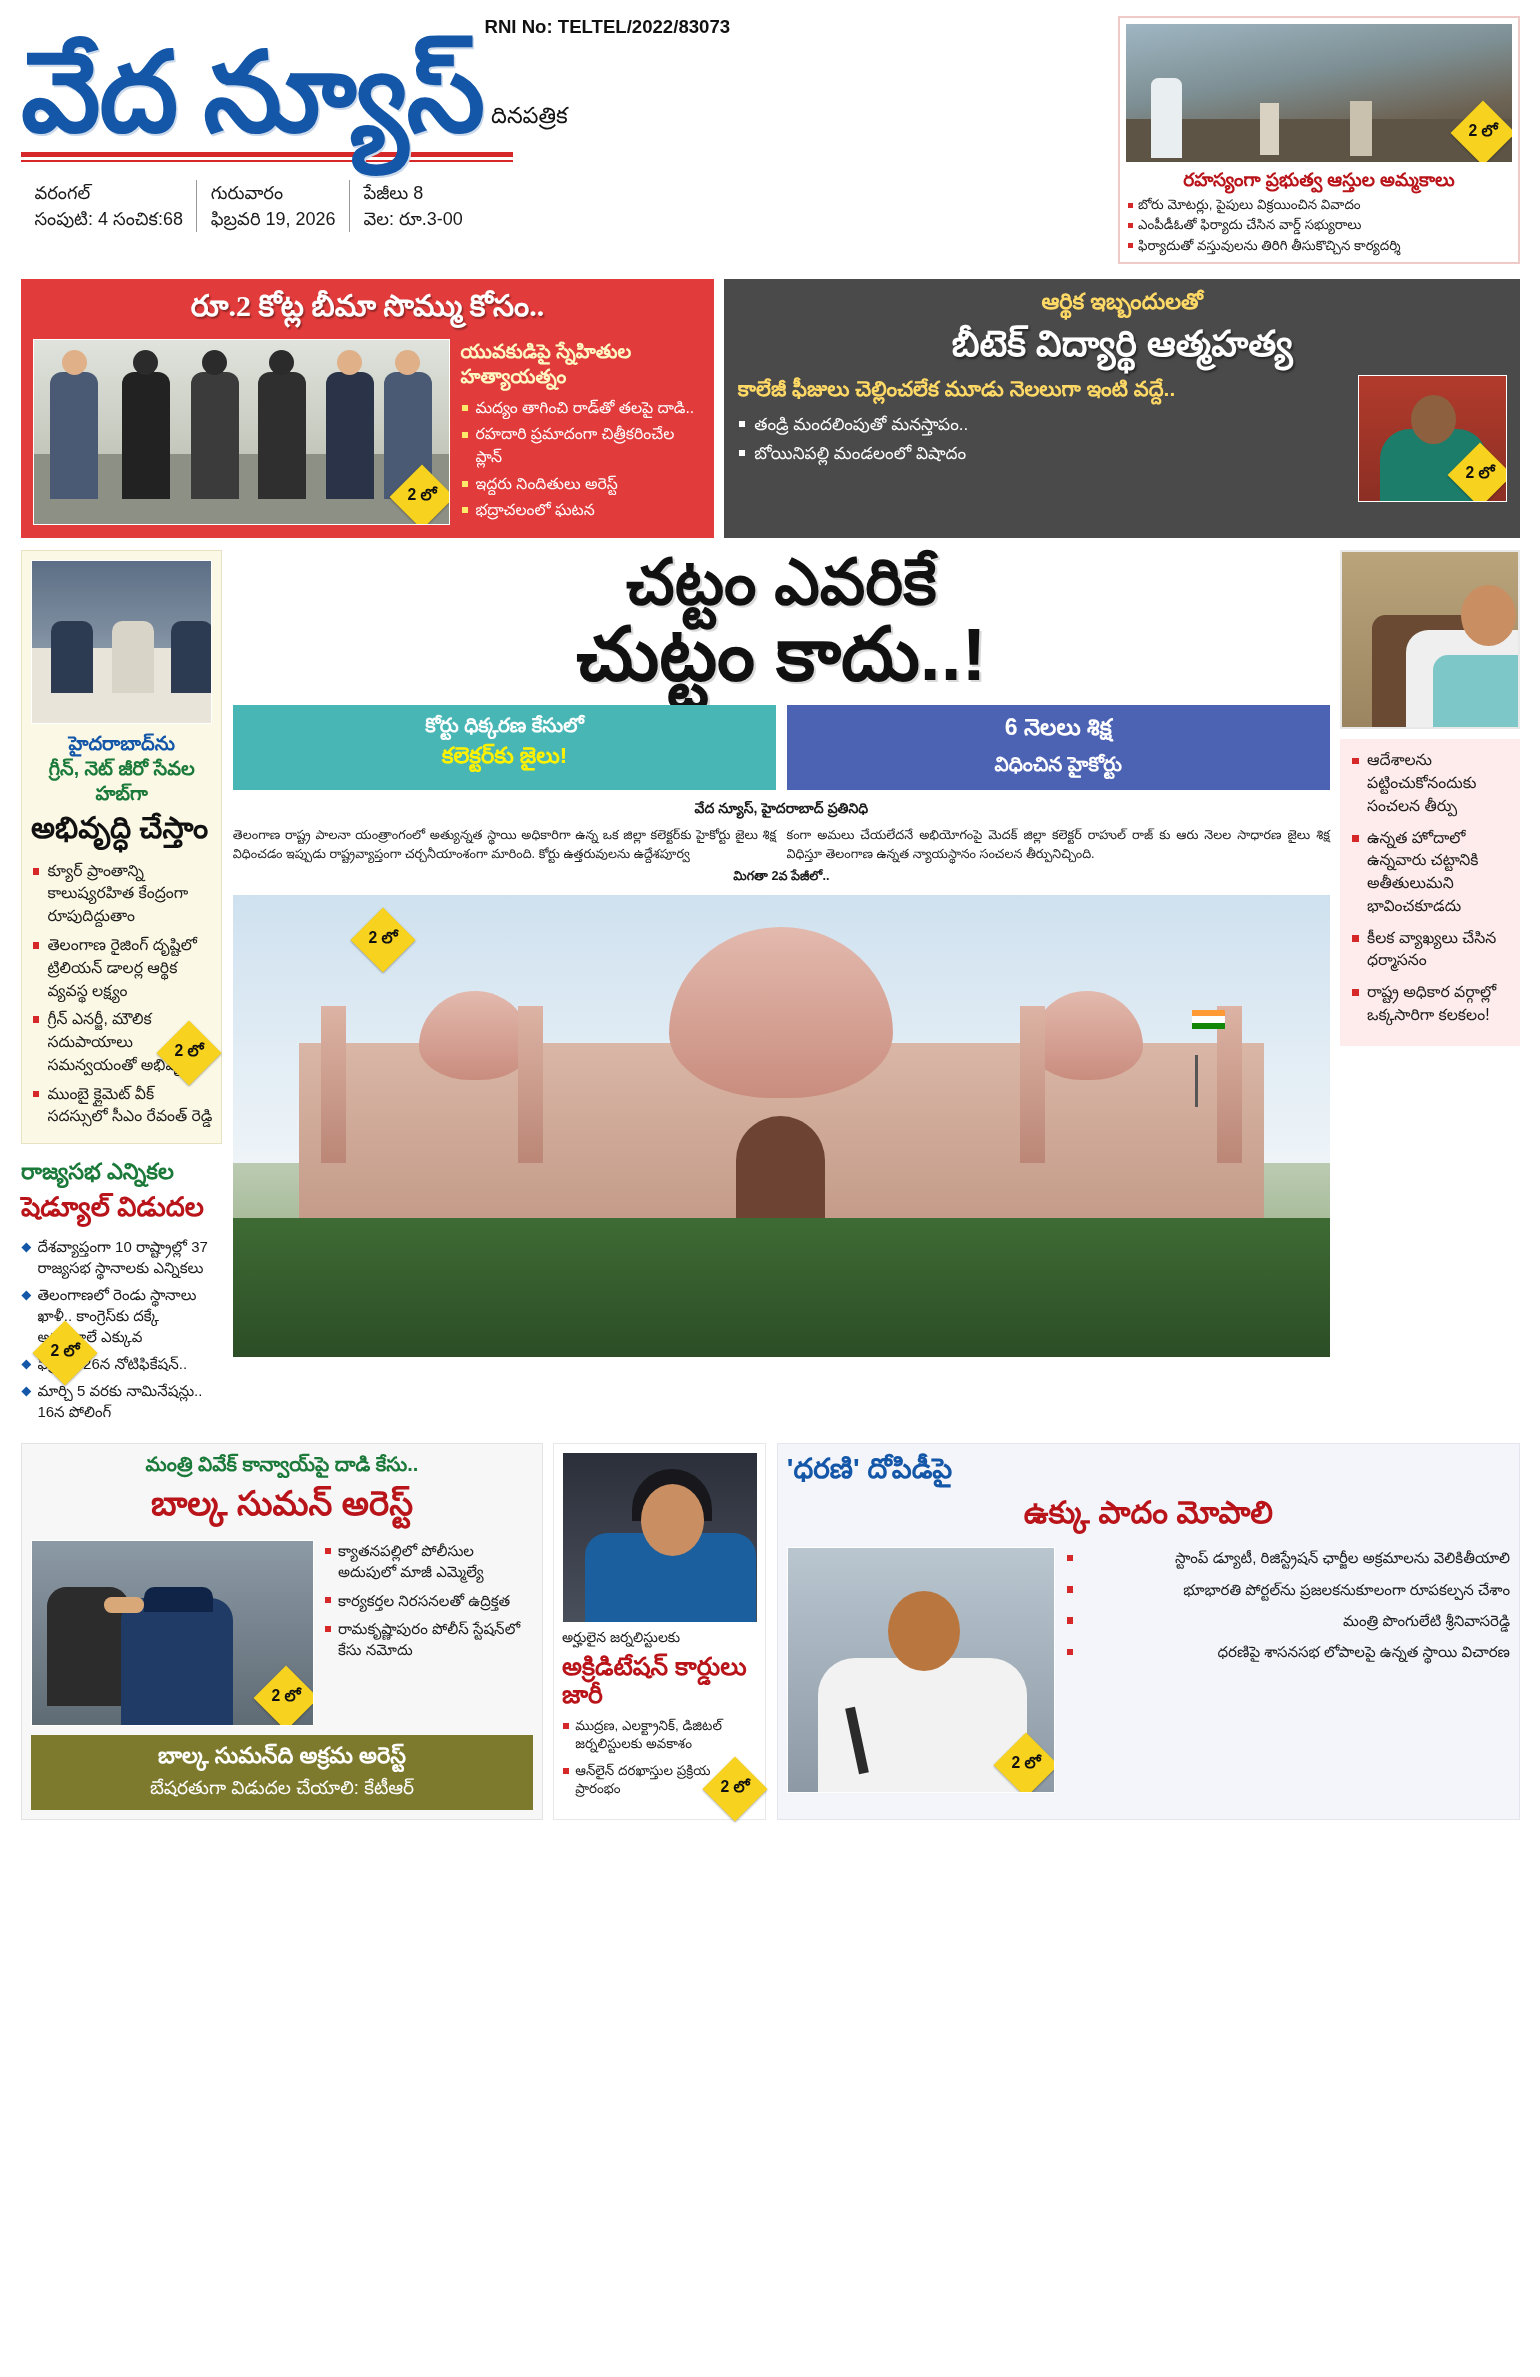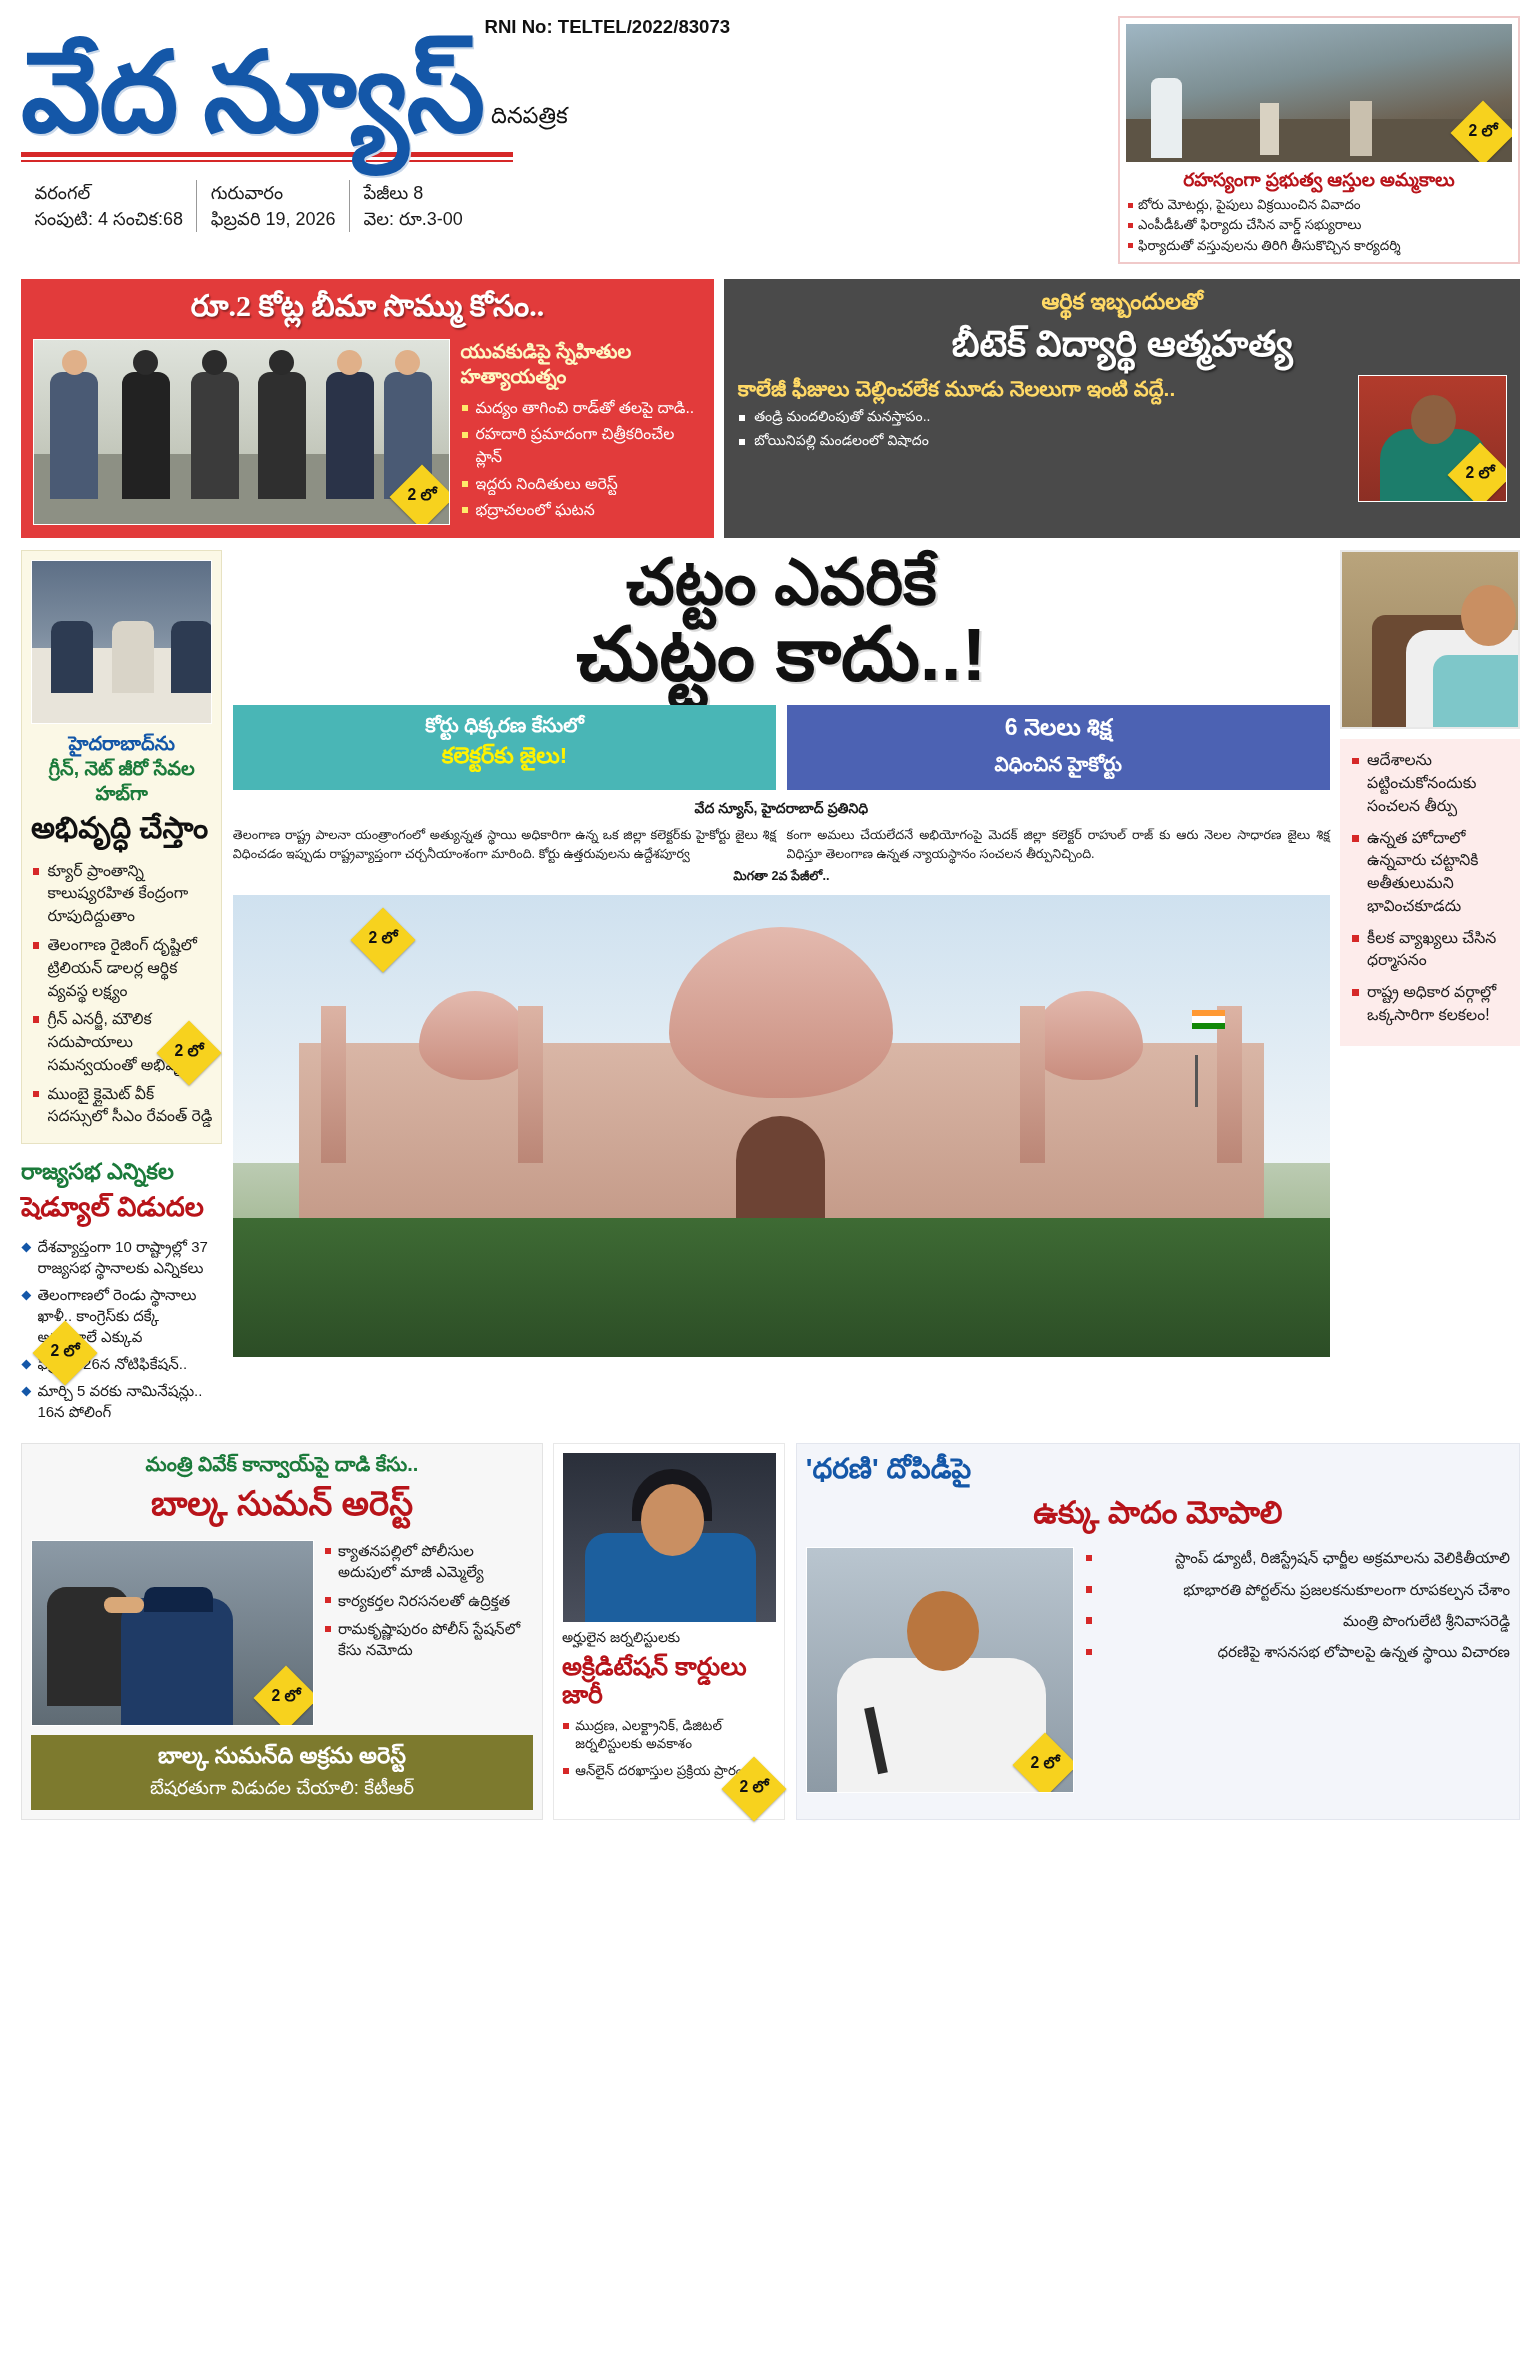--- a/index.html
+++ b/index.html
@@ -133,21 +133,21 @@
     flex: 1 1 auto; background: #4a4a4a; padding: 10.4px 13.4px 12px; position: relative;
   }
   .card-dark .sub1 { text-align: center; color: #ffd966; font-size: 22.4px; font-weight: bold; }
   .card-dark h2 {
     text-align: center; color: #fff; font-size: 36px; font-weight: bold; line-height: 1.15;
     text-shadow: 1.5px 1.5px 2.2px rgba(0,0,0,.5); margin-top: 3px;
   }
   .dark-body { display: flex; gap: 10.4px; margin-top: 10.4px; align-items: flex-start; }
   .dark-txt { flex: 1; color: #fff; }
   .dark-txt .line { font-size: 21px; color: #ffd966; font-weight: bold; line-height: 1.35; }
-  .dark-txt ul { list-style: none; margin-top: 3px; font-size: 14px; line-height: 1.5; }
+  .dark-txt ul { list-style: none; margin-top: 9px; font-size: 17px; line-height: 1.5; }
   .dark-txt li { position: relative; padding-left: 16.4px; margin-bottom: 3px; }
   .dark-txt li:before { content:""; position:absolute; left:1.5px; top:9px; width:6px;height:6px;background:#fff; }
   .dark-photo {
     width: 149px; height: 127px; border: 1.5px solid #fff; overflow: hidden; position: relative;
     background: linear-gradient(180deg,#b23b2c 0%, #8c2f24 100%);
   }
   .dark-photo .torso { position:absolute; bottom:0; left:21px; width:107px;height:72px;background:#1c7d6b;border-radius:30px 30px 0 0; }
   .dark-photo .face { position:absolute; top:19.4px; left:52px; width:45px;height:49px;border-radius:50%;background:#8d6040; }
 
   
@@ -244,21 +244,21 @@
   .r3a-photo .cap { position:absolute; bottom: 113px; left: 112px; width: 69px; height: 25px; background:#0f2446; border-radius: 10.4px 10.4px 0 0;}
   .r3a-photo .man { position:absolute; bottom:19.4px; left: 15px; width: 82px; height: 119px; background:#2c2c2c; border-radius: 19.4px 19.4px 0 0;}
   .r3a-photo .hand { position:absolute; bottom: 112px; left: 72px; width: 40px; height: 16.4px; background:#d9a878; border-radius: 7.5px;}
   .r3a ul { list-style:none; font-size: 15px; line-height: 1.4; flex:1; }
   .r3a li { position:relative; padding-left: 15px; margin-bottom: 7.5px; }
   .r3a li:before { content:""; position:absolute; left:1.5px; top:7.5px; width:6px;height:6px;background:#d62828; }
   .r3a-strip { margin-top: 9px; background:#7d7a2e; color:#fff; text-align:center; padding: 7.5px 4.5px; }
   .r3a-strip .s1 { font-size: 22.4px; font-weight:bold; }
   .r3a-strip .s2 { font-size: 18.6px; margin-top: 3px; }
 
-  .r3b { width: 232px; background:#fff; border:0.7px solid #e8e8e8; padding: 7.5px; position:relative; }
+  .r3b { width: 213px; background:#fff; border:0.7px solid #e8e8e8; padding: 7.5px; position:relative; }
   .r3b-photo { width:100%; height: 171px; border:1.5px solid #fff; overflow:hidden; position:relative;
                background: linear-gradient(180deg,#2a2f3a 0%,#4a4f5c 100%); }
   .r3b-photo .sari { position:absolute; bottom:0; left:22.4px; width:171px;height:89px;background:#1c5f9e;border-radius:22.4px 22.4px 0 0;}
   .r3b-photo .face3 { position:absolute; top:31px; left:78px; width:63px;height:72px;border-radius:50%;background:#c98f62;}
   .r3b-photo .hair { position:absolute; top:16.4px; left:69px; width:80px;height:52px;border-radius:40px 40px 0 0;background:#17171c;}
   .r3b .cap1 { font-size: 14px; margin-top: 6px; }
   .r3b .t1 { font-size: 25px; font-weight:bold; color:#b8141a; line-height:1.15; margin-top: 3px; }
   .r3b ul { list-style:none; font-size: 13.4px; line-height:1.4; margin-top: 7.5px; }
   .r3b li { position:relative; padding-left: 13.4px; margin-bottom: 7.5px; }
   .r3b li:before{content:"";position:absolute;left:1.5px;top:6.7px;width:6px;height:6px;background:#d62828;}

